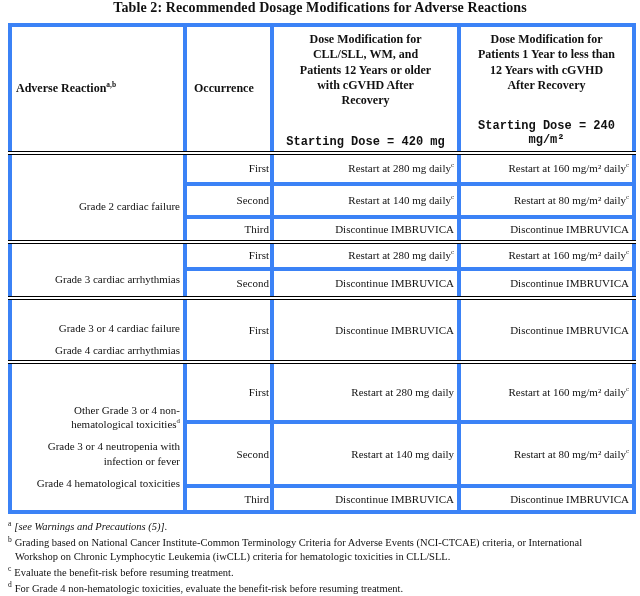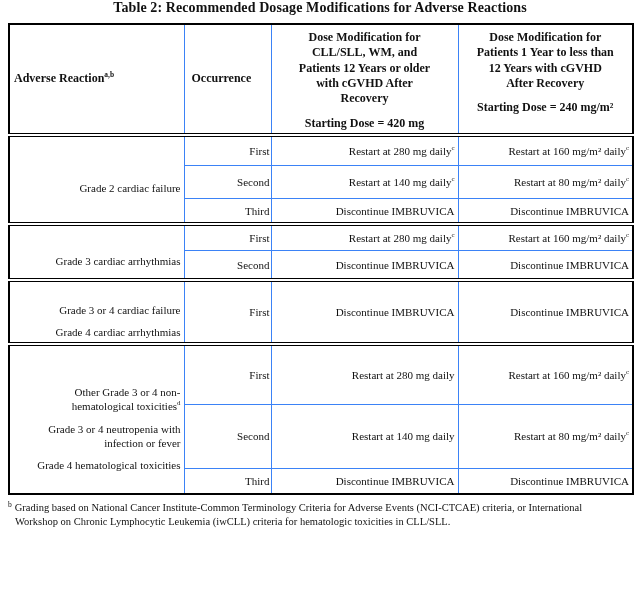--- a/index.html
+++ b/index.html
@@ -23,39 +23,39 @@
   }
 
   table.dosage {
     border-collapse: collapse;
     table-layout: fixed;
     width: 624px;
     margin-left: 8px;
     border: 2px solid #000;
   }
   table.dosage th, table.dosage td {
-    border: 1px solid #3b82f6;
+    border: 4px solid #3b82f6;
     overflow: hidden;
   }
   tbody.section { border-top: 4px double #000; }
 
   
   thead tr { height: 103px; }
   th {
     font-weight: bold;
     font-size: 12px;
     vertical-align: middle;
     text-align: left;
     padding: 2px 3px;
   }
   th.h-reaction { padding-left: 4px; margin-top: 22px; }
   th.h-occurrence { padding-left: 7px; }
   th.h-dose { text-align: center; vertical-align: top; }
   .hdr-title { white-space: pre-line; line-height: 1.28; margin-top: 3px; }
-  .hdr-dose { margin-top: 9px; }
+  .hdr-dose { margin-top: 26px; font-family: Liberation Mono, monospace; }
 
   
   td { font-size: 11px; vertical-align: middle; text-align: right; }
   td.reaction { padding: 21px 3px 3px 6px; line-height: 1.3; }
   .rx-par + .rx-par { margin-top: 8px; }
   td.occ { padding-left: 7px; }
   td.dose { padding-left: 7px; padding-right: 3px; }
 
   
   tr.rh31 { height: 31px; }
@@ -193,16 +193,19 @@
       </tr>
       <tr class="rh26">
         <td class="occ">Third</td>
         <td class="dose"><span>Discontinue IMBRUVICA</span><sup></sup></td>
         <td class="dose"><span>Discontinue IMBRUVICA</span><sup></sup></td>
       </tr>
     </tbody>
   </table>
 
   <div class="footnotes">
+    <div class="footnote fn-italic"><sup>a</sup><span class="fn-text">[see Warnings and Precautions (5)].</span></div>
     <div class="footnote"><sup>b</sup><span class="fn-text">Grading based on National Cancer Institute-Common Terminology Criteria for Adverse Events (NCI-CTCAE) criteria, or International Workshop on Chronic Lymphocytic Leukemia (iwCLL) criteria for hematologic toxicities in CLL/SLL.</span></div>
+    <div class="footnote"><sup>c</sup><span class="fn-text">Evaluate the benefit-risk before resuming treatment.</span></div>
+    <div class="footnote"><sup>d</sup><span class="fn-text">For Grade 4 non-hematologic toxicities, evaluate the benefit-risk before resuming treatment.</span></div>
   </div>
 
 </div>
 
 </body></html>

